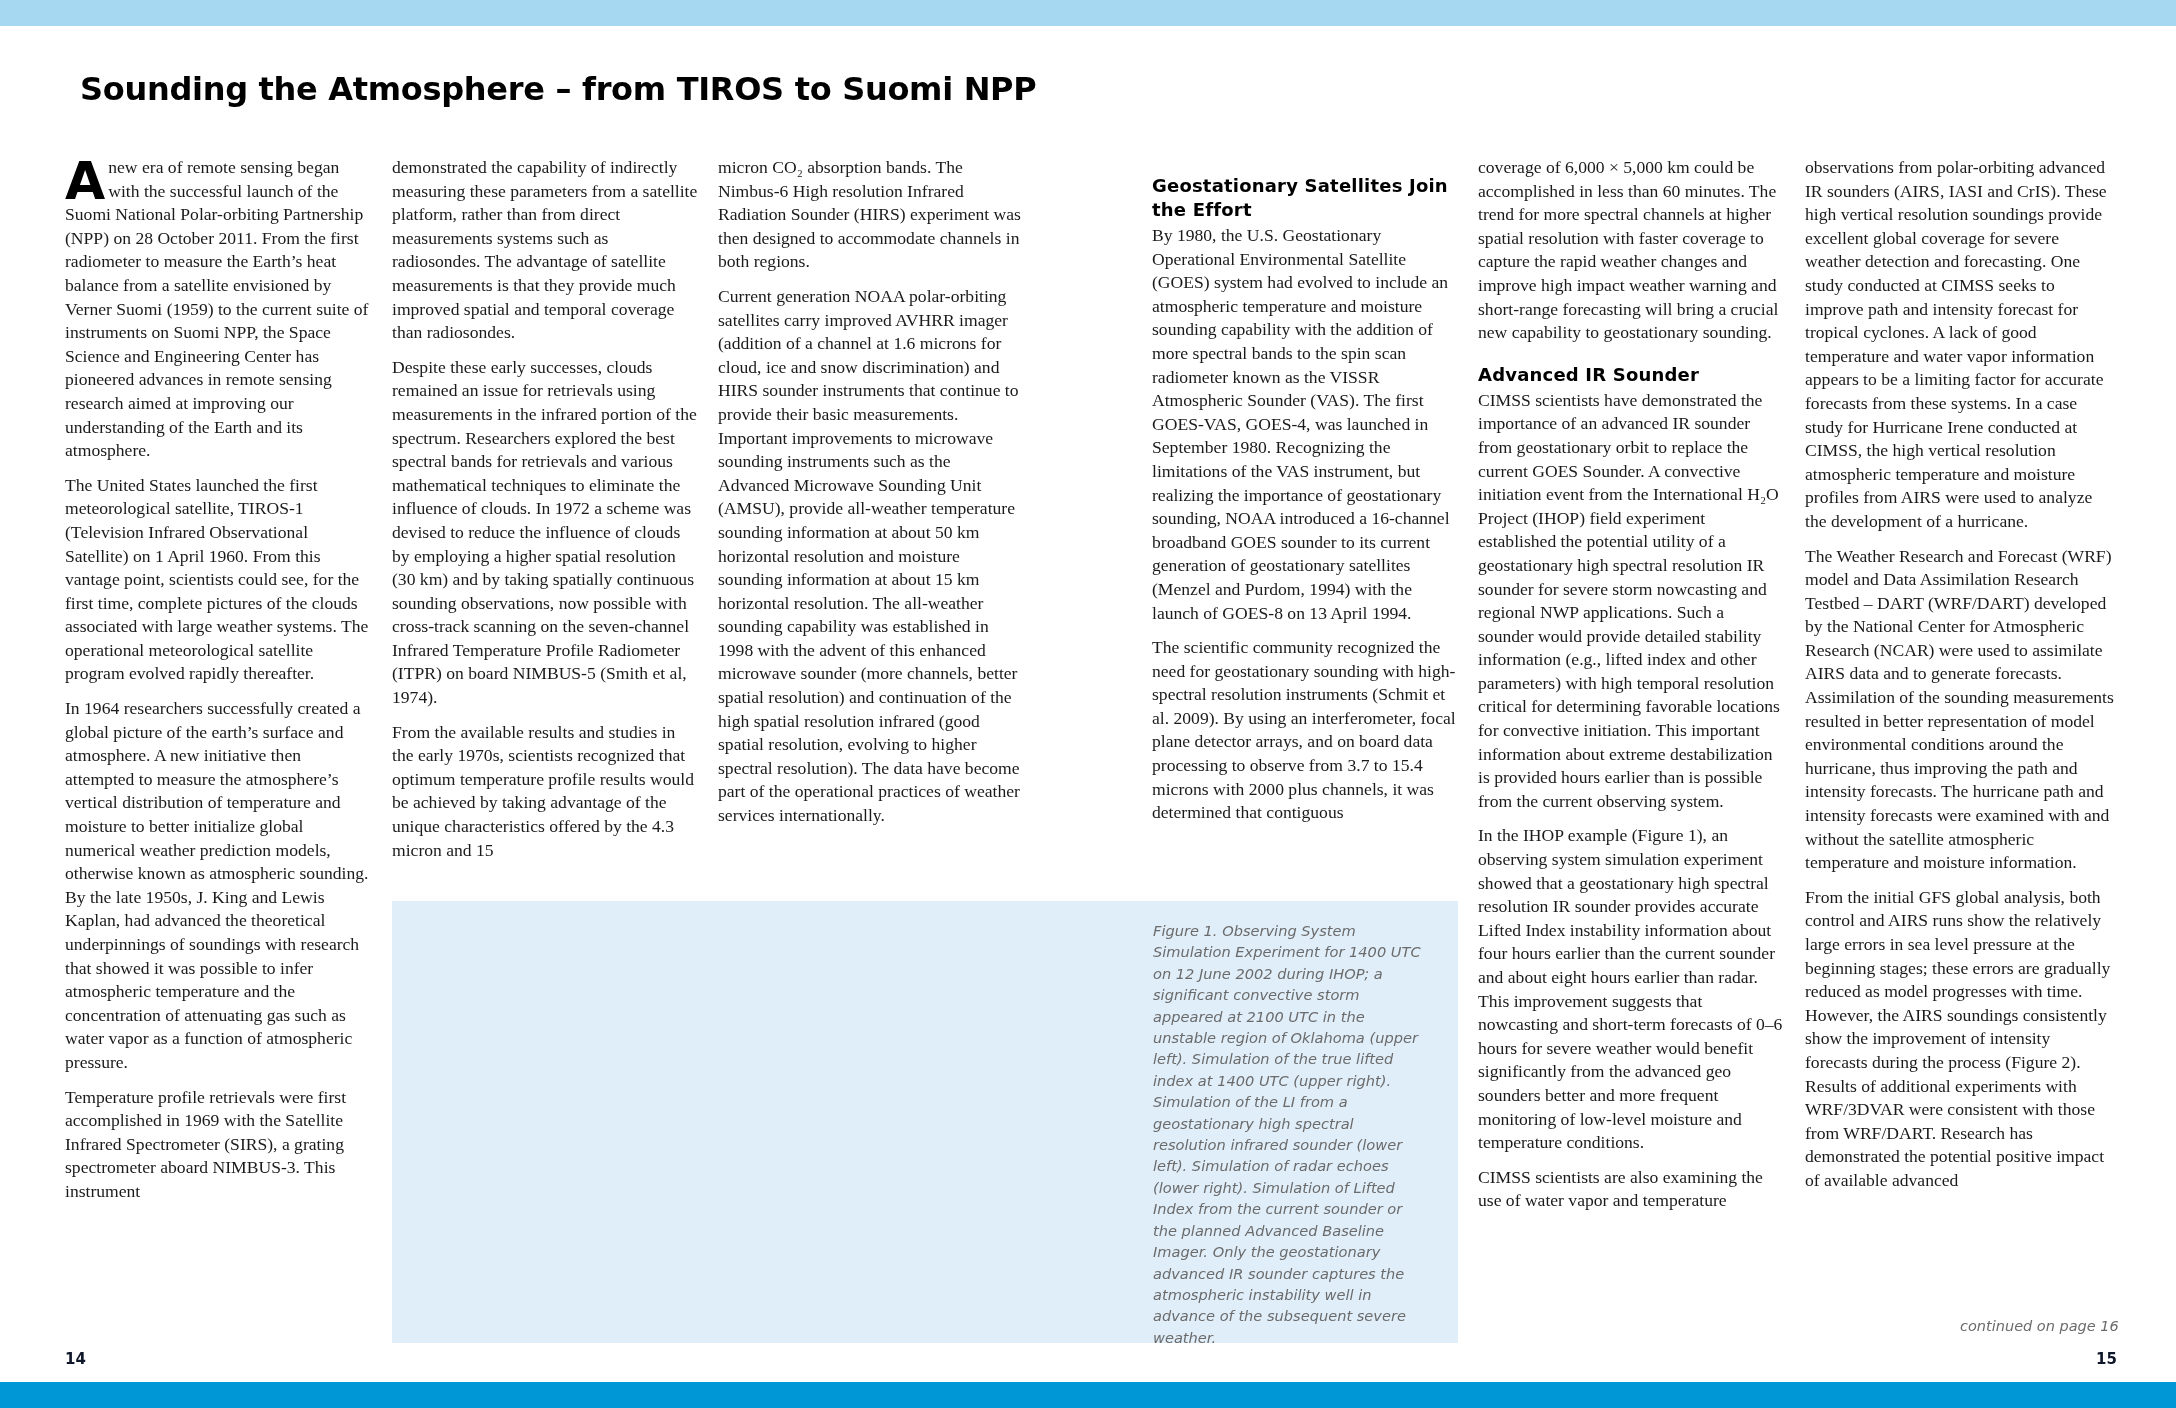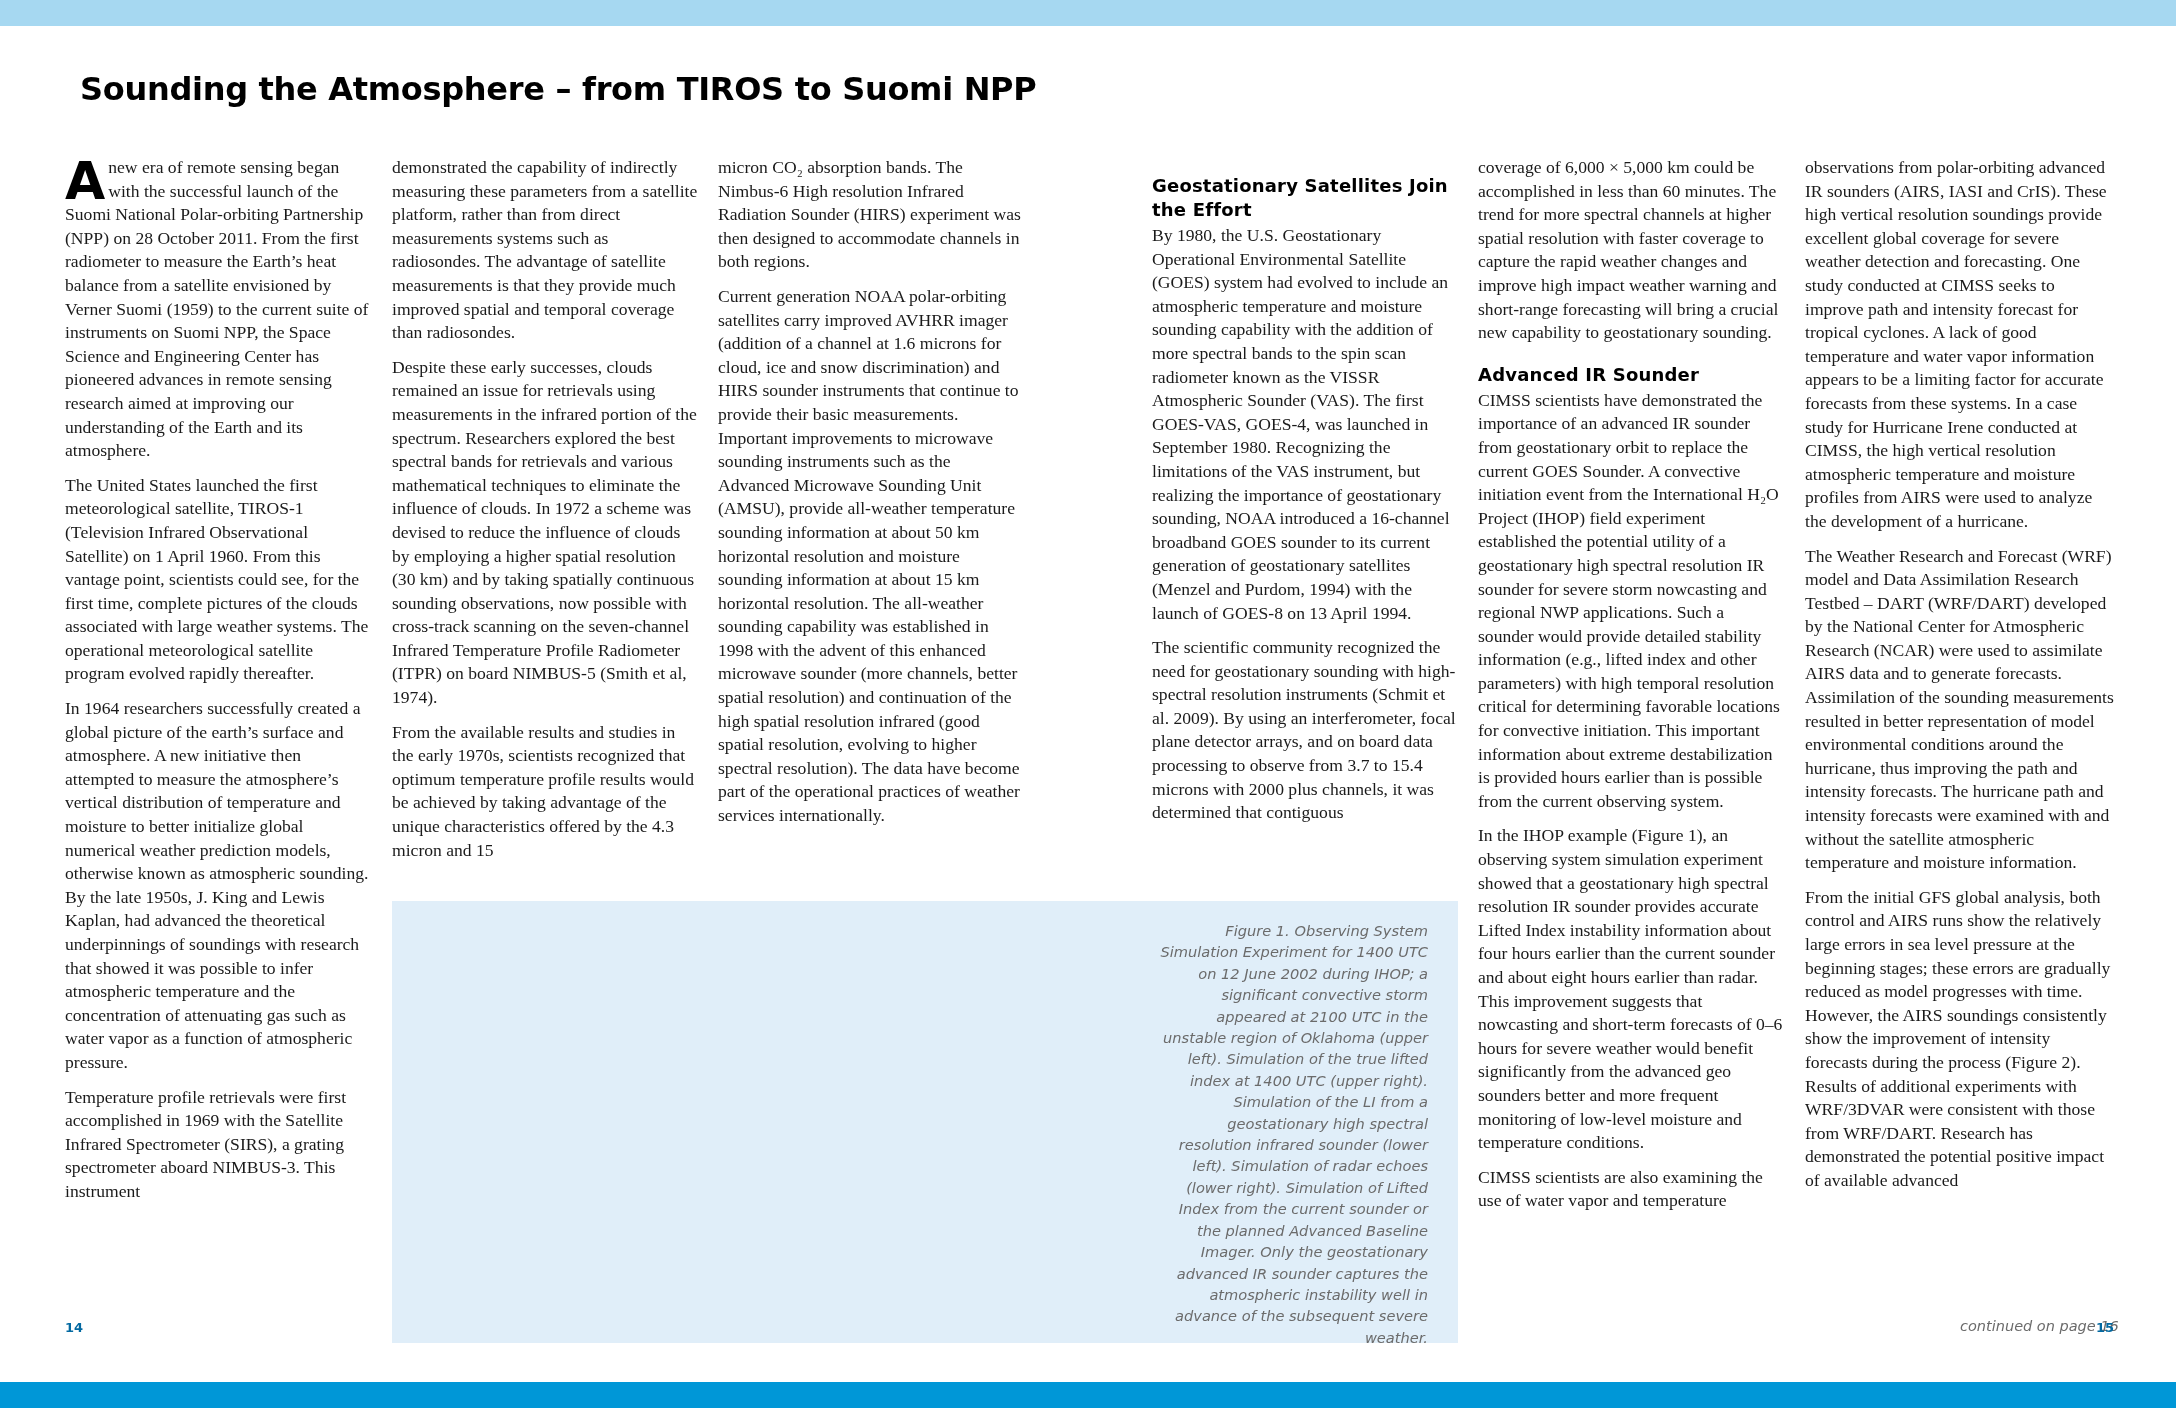--- a/index.html
+++ b/index.html
@@ -16,25 +16,25 @@
   #c1 { left:65px; }
   #c2 { left:392px; }
   #c3 { left:718px; }
   #c4 { left:1152px; }
   #c5 { left:1478px; }
   #c6 { left:1805px; width:312px; }
   .dropcap { float:left; font-family:"DejaVu Sans","Liberation Sans",sans-serif; font-weight:bold;
              font-size:52px; line-height:42px; margin:4px 3px 0 0; color:#000; }
   .figure-box { position:absolute; left:392px; top:901px; width:1066px; height:442px; background:#e0eef9; }
   .figure-caption { position:absolute; left:1153px; top:920px; width:275px; font-family:"DejaVu Sans","Liberation Sans",sans-serif;
-                    font-style:italic; font-size:14.6px; line-height:21.4px; color:#6b6b6b;text-align:right; }
+                    font-style:italic; font-size:14.6px; line-height:21.4px; color:#6b6b6b; }
   .continued { position:absolute; left:1960px; top:1318px; font-family:"DejaVu Sans","Liberation Sans",sans-serif;
                font-style:italic; font-size:14.5px; color:#6b6b6b; }
-  .page-num { position:absolute; top:1320px; font-family:"DejaVu Sans","Liberation Sans",sans-serif; font-weight:bold;
-              font-size:13px; color:#0369a1; }
+  .page-num { position:absolute; top:1350px; font-family:"DejaVu Sans","Liberation Sans",sans-serif; font-weight:bold;
+              font-size:15px; color:#0f172a; }
   #pn-left { left:65px; }
   #pn-right { left:2096px; }
 </style>
 </head>
 <body>
 
 <div class="top-bar"></div>
 
 <h1 class="title">Sounding the Atmosphere – from TIROS to Suomi NPP</h1>
 

